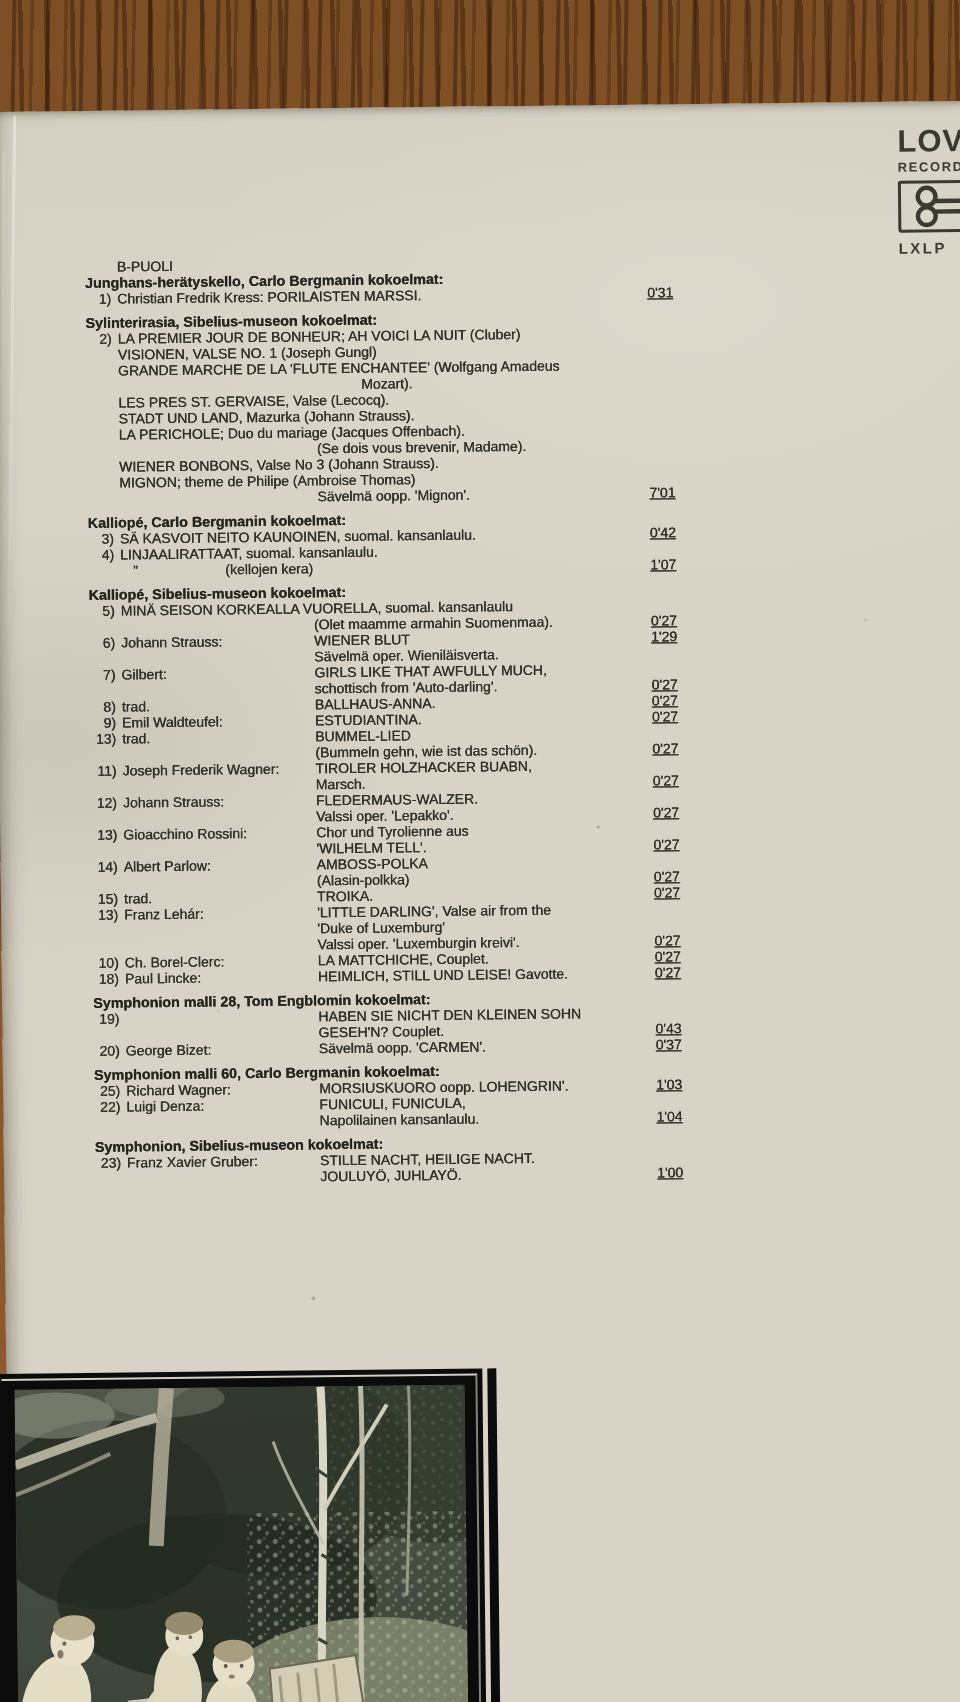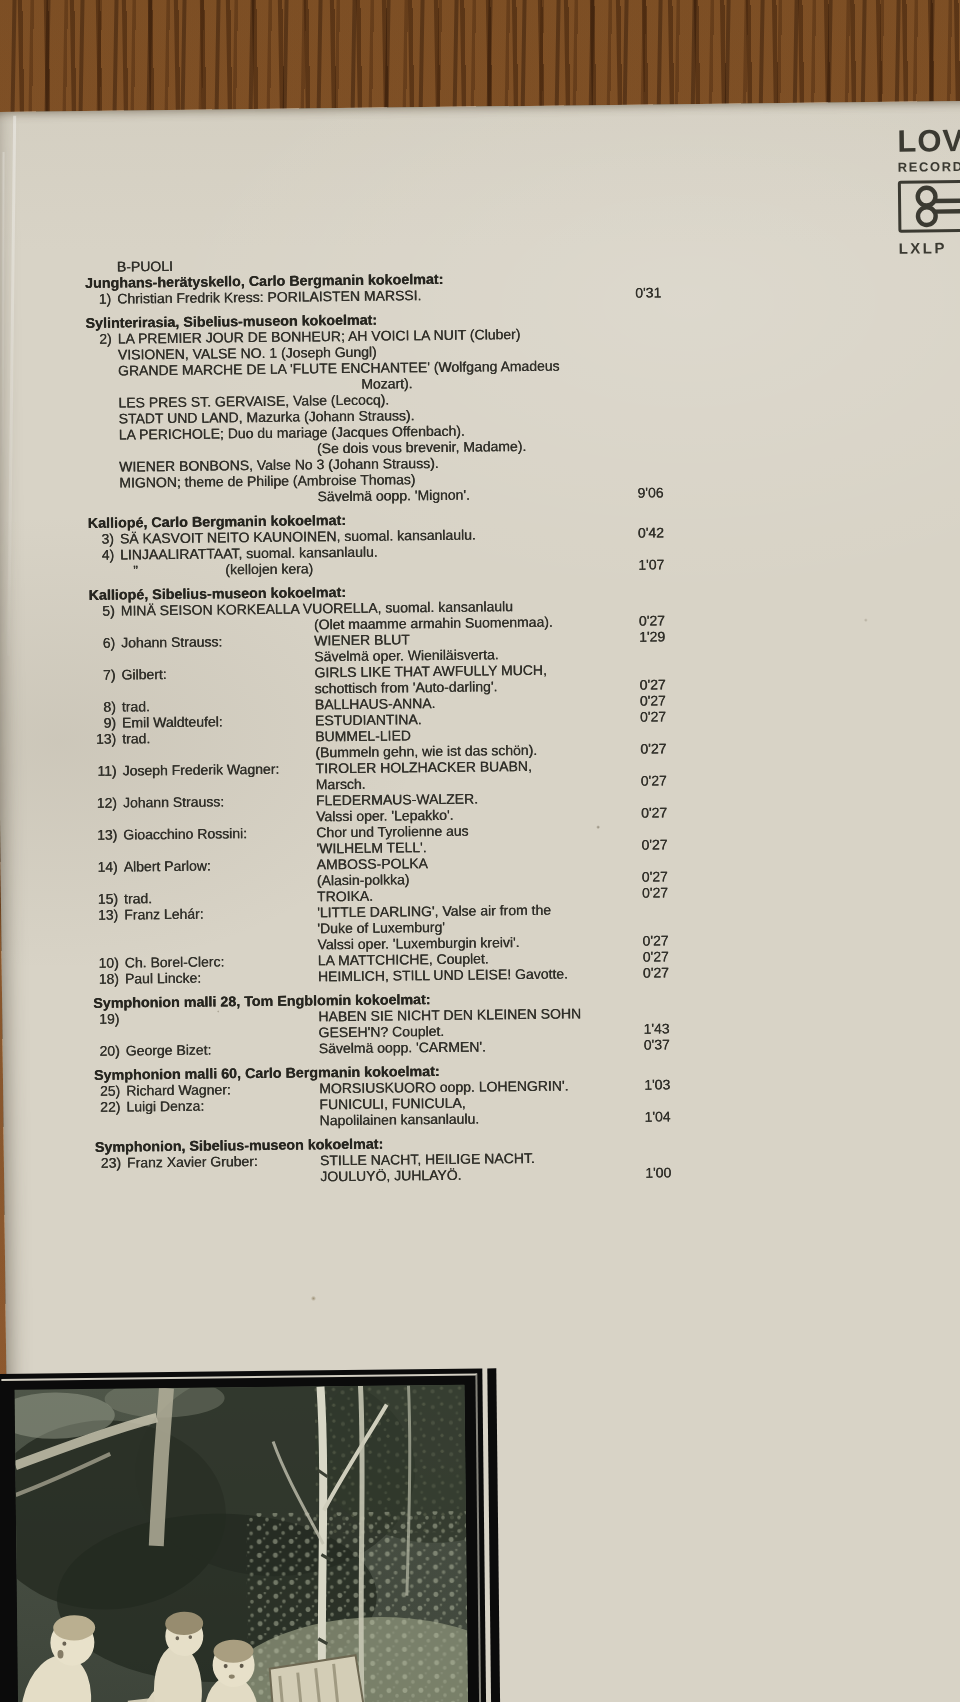--- a/index.html
+++ b/index.html
@@ -39,21 +39,21 @@
   .logo-lxlp{margin-top:7px;font-size:15px;font-weight:700;letter-spacing:2.5px;}
   
   #tracklist{position:absolute;left:91px;top:148px;width:600px;}
   .row{display:flex;line-height:16px;font-size:14px;color:#31302a;text-shadow:.35px 0 0 currentColor;}
   .row.header{margin-top:8px;font-weight:700;color:#272620;font-size:14.3px;}
   #tracklist .row:nth-child(2){margin-top:0;}
   .htxt{flex:1;white-space:nowrap;}
   .num{flex:0 0 26px;text-align:right;margin-right:6px;white-space:nowrap;}
   .author{flex:0 0 193px;white-space:nowrap;}
   .title{flex:1;white-space:nowrap;}
-  .time{flex:0 0 50px;text-align:left;white-space:nowrap;}
+  .time{flex:0 0 50px;text-align:center;white-space:nowrap;text-decoration:underline;}
   .spantitle{flex:1;white-space:nowrap;}
   .row.center .spantitle{padding-left:243px;}
   .row.deep .spantitle{padding-left:198px;}
   .spanc{flex:1;display:flex;}
   .ditto-mark{flex:0 0 92px;padding-left:13px;white-space:nowrap;}
   .ditto-title{white-space:nowrap;}
   
   #photo{position:absolute;left:-10px;top:1262px;width:486px;height:400px;background:#0b0b0b;
     padding:16px 18px;box-sizing:border-box;}
   #photo::before{content:"";position:absolute;left:5px;right:5px;top:5px;bottom:0;
@@ -151,21 +151,21 @@
           <span class="time"></span>
         </div>
         <div class="row span">
           <span class="num"></span>
           <span class="spantitle">MIGNON; theme de Philipe (Ambroise Thomas)</span>
           <span class="time"></span>
         </div>
         <div class="row deep">
           <span class="num"></span>
           <span class="spantitle">Sävelmä oopp. 'Mignon'.</span>
-          <span class="time">9'06</span>
+          <span class="time">7'01</span>
         </div>
         <div class="row header">
           <span class="htxt">Kalliopé, Carlo Bergmanin kokoelmat:</span>
         </div>
         <div class="row span">
           <span class="num">3)</span>
           <span class="spantitle">SÄ KASVOIT NEITO KAUNOINEN, suomal. kansanlaulu.</span>
           <span class="time">0'42</span>
         </div>
         <div class="row span">
@@ -333,21 +333,21 @@
         <div class="row cols">
           <span class="num">19)</span>
           <span class="author"></span>
           <span class="title">HABEN SIE NICHT DEN KLEINEN SOHN</span>
           <span class="time"></span>
         </div>
         <div class="row cols">
           <span class="num"></span>
           <span class="author"></span>
           <span class="title">GESEH'N? Couplet.</span>
-          <span class="time">1'43</span>
+          <span class="time">0'43</span>
         </div>
         <div class="row cols">
           <span class="num">20)</span>
           <span class="author">George Bizet:</span>
           <span class="title">Sävelmä oopp. 'CARMEN'.</span>
           <span class="time">0'37</span>
         </div>
         <div class="row header">
           <span class="htxt">Symphonion malli 60, Carlo Bergmanin kokoelmat:</span>
         </div>

